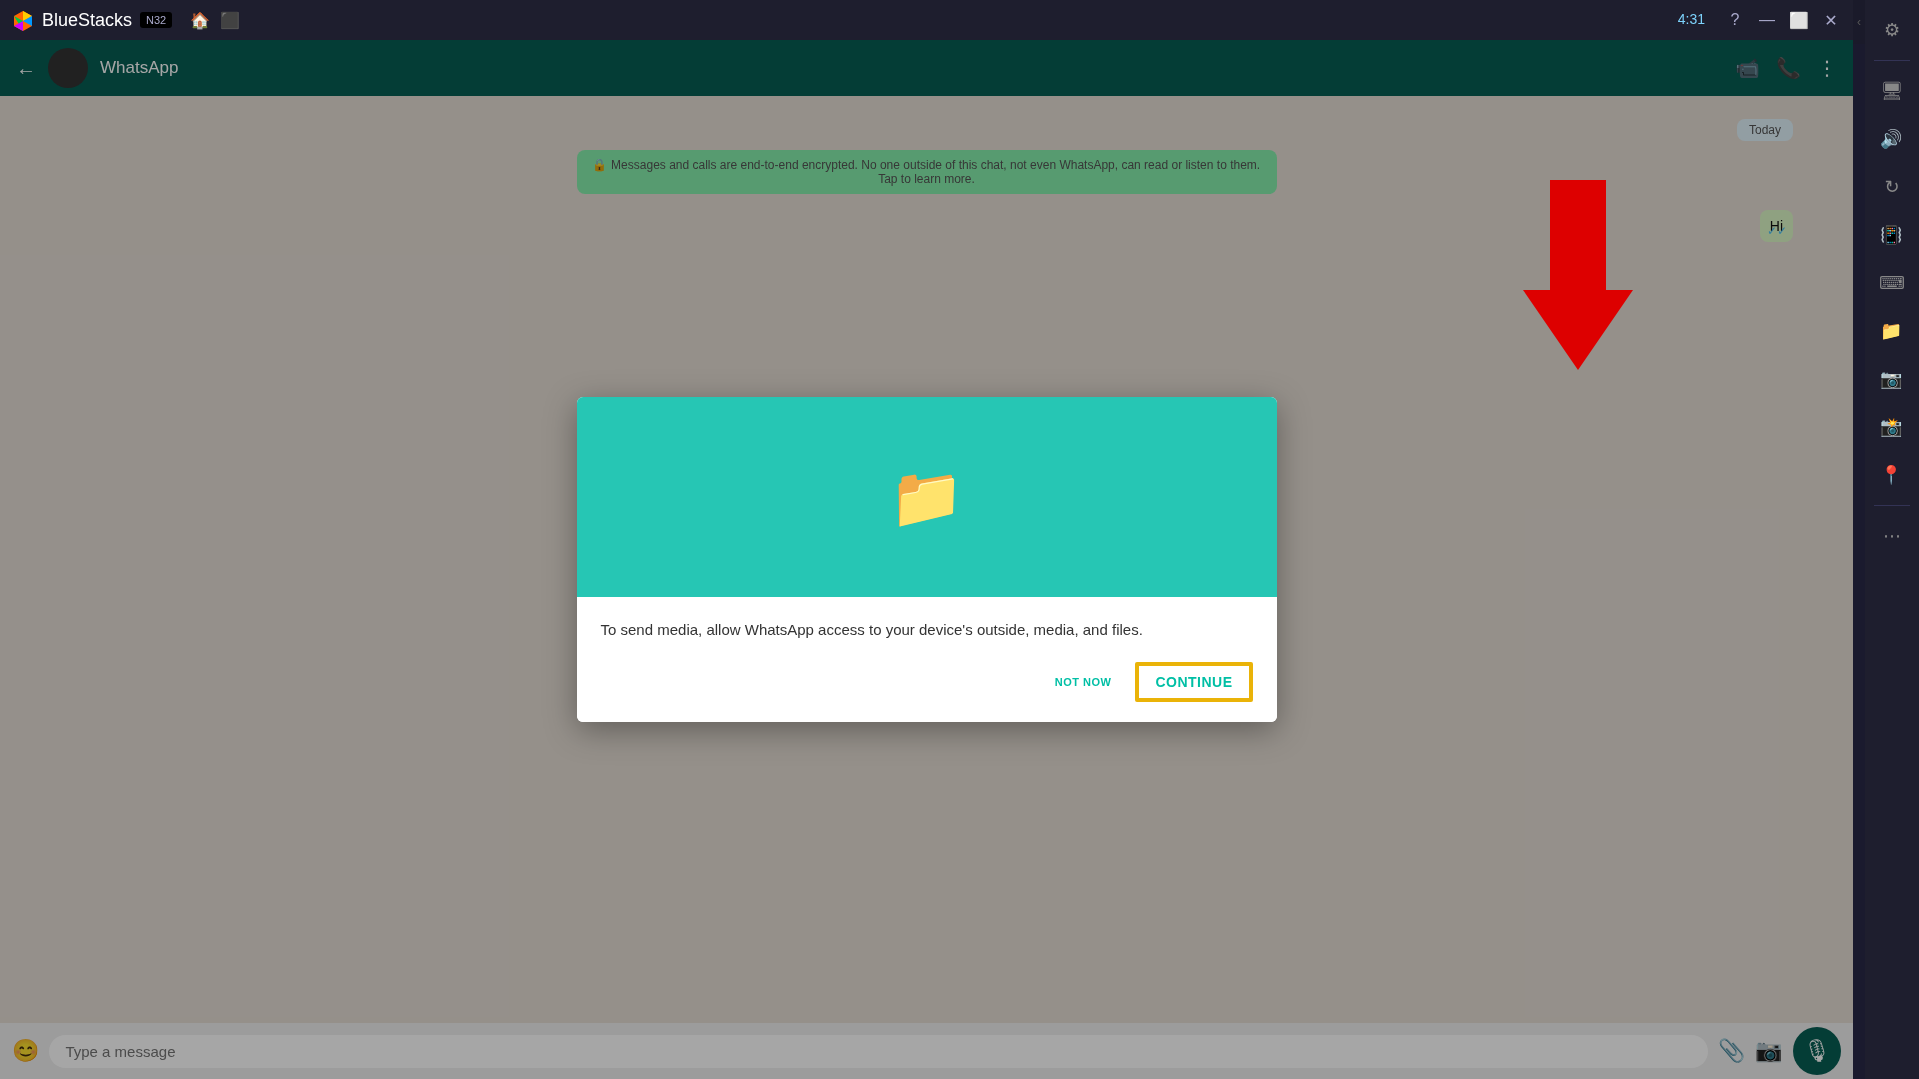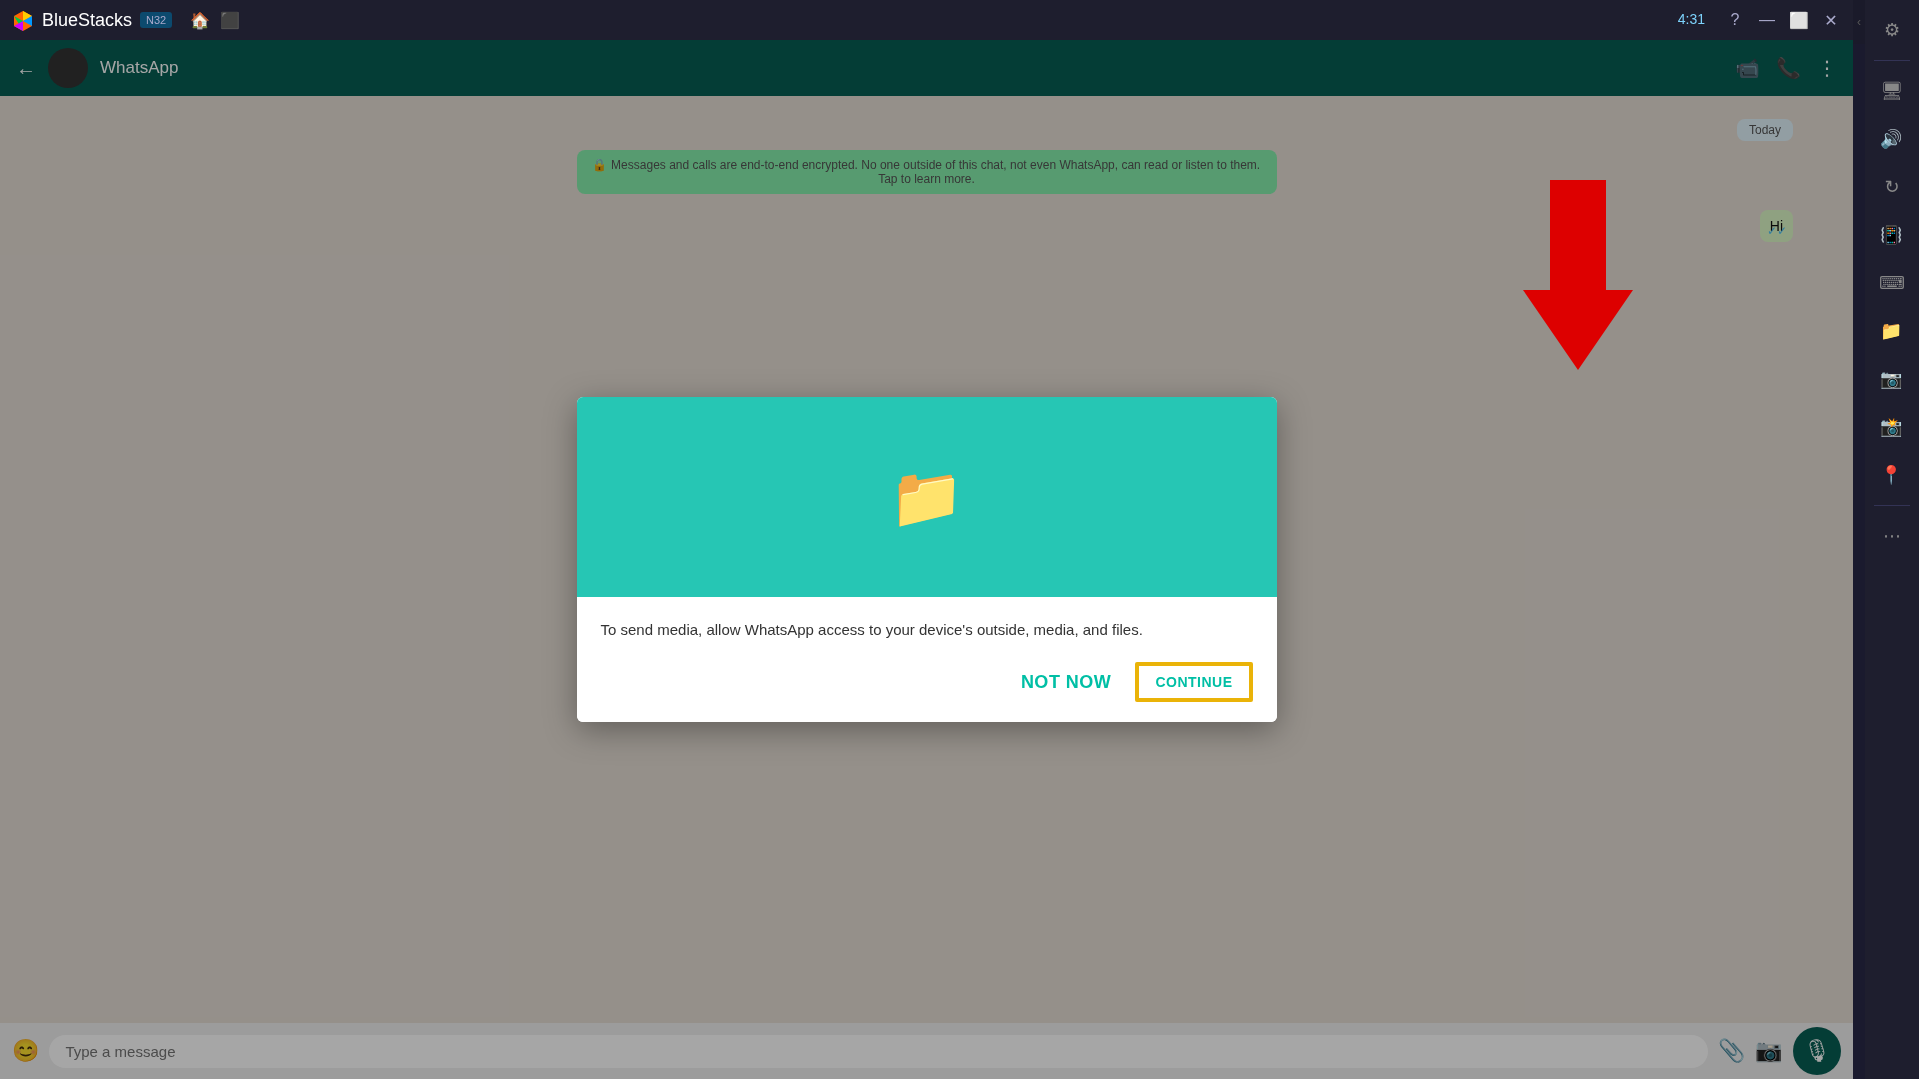--- a/index.html
+++ b/index.html
@@ -29,21 +29,21 @@
       align-items: center;
       padding: 0 12px;
       gap: 8px;
     }
     .title-bar-title {
       color: #ffffff;
       font-size: 18px;
       font-weight: 500;
     }
     .title-bar-badge {
-      background: #0c4a6e;
+      background: #000000;
       color: #aaaacc;
       font-size: 11px;
       padding: 2px 6px;
       border-radius: 3px;
     }
     .title-bar-icons {
       display: flex;
       align-items: center;
       gap: 10px;
       margin-left: 10px;
@@ -205,21 +205,21 @@
       margin-bottom: 24px;
     }
     .dialog-buttons {
       display: flex;
       justify-content: flex-end;
       gap: 24px;
       align-items: center;
     }
     .btn-not-now {
       color: #00bfa5;
-      font-size: 18px;
+      font-size: 11px;
       font-weight: 600;
       letter-spacing: 0.5px;
       background: none;
       border: none;
       cursor: pointer;
       text-transform: uppercase;
     }
     .btn-continue {
       color: #00bfa5;
       font-size: 14px;

